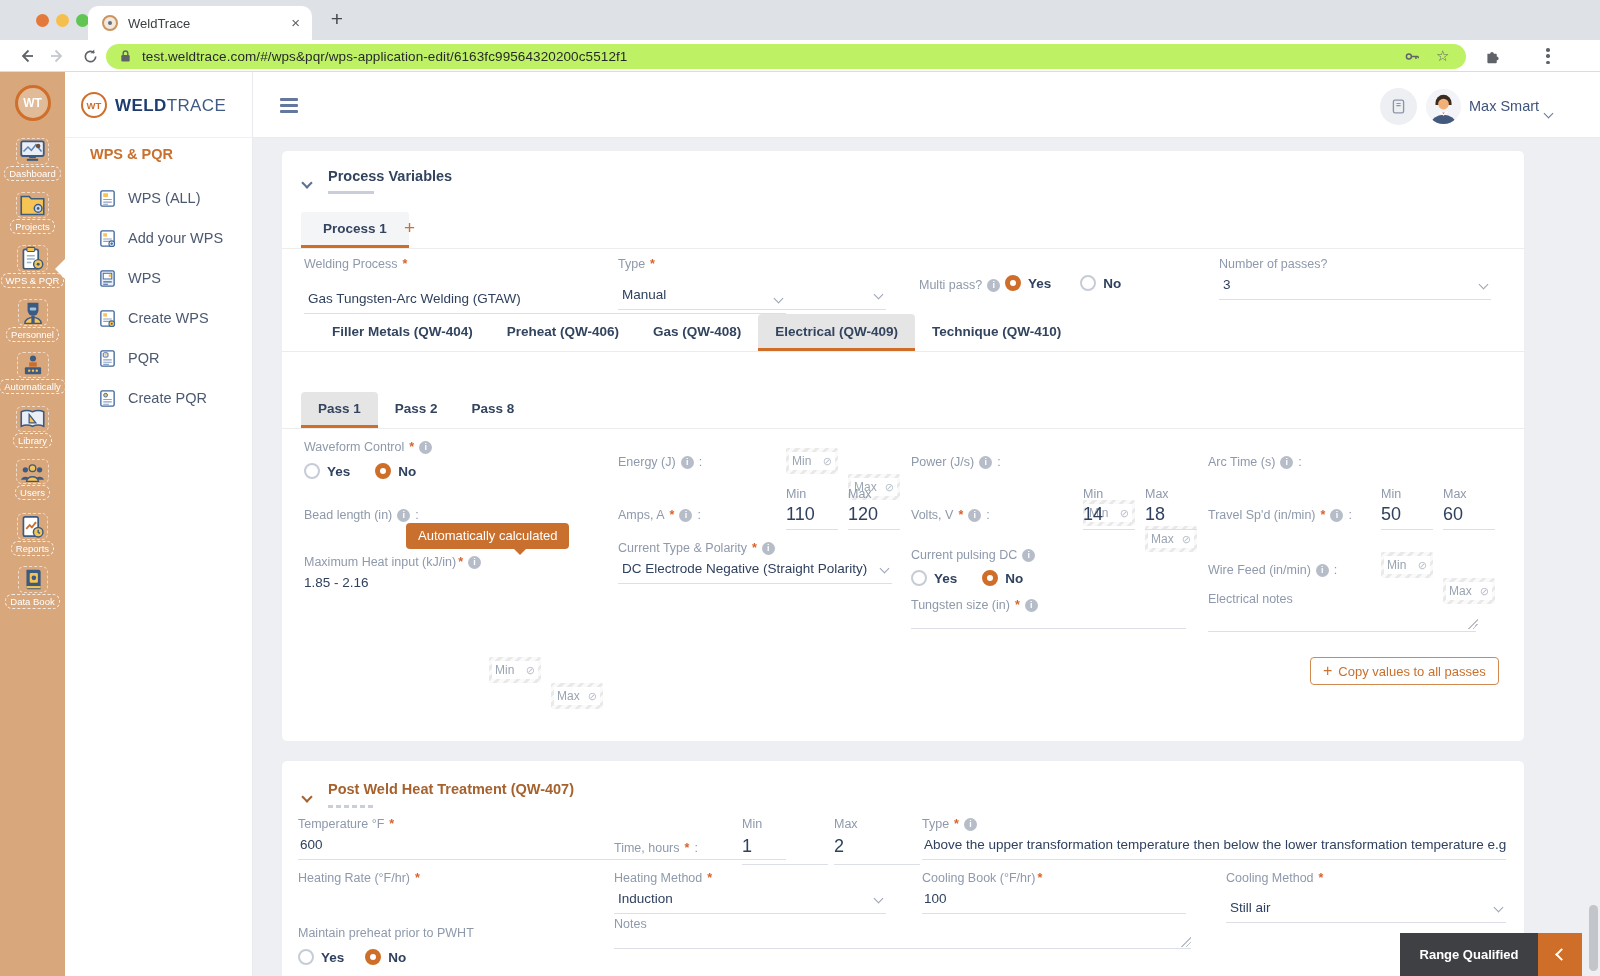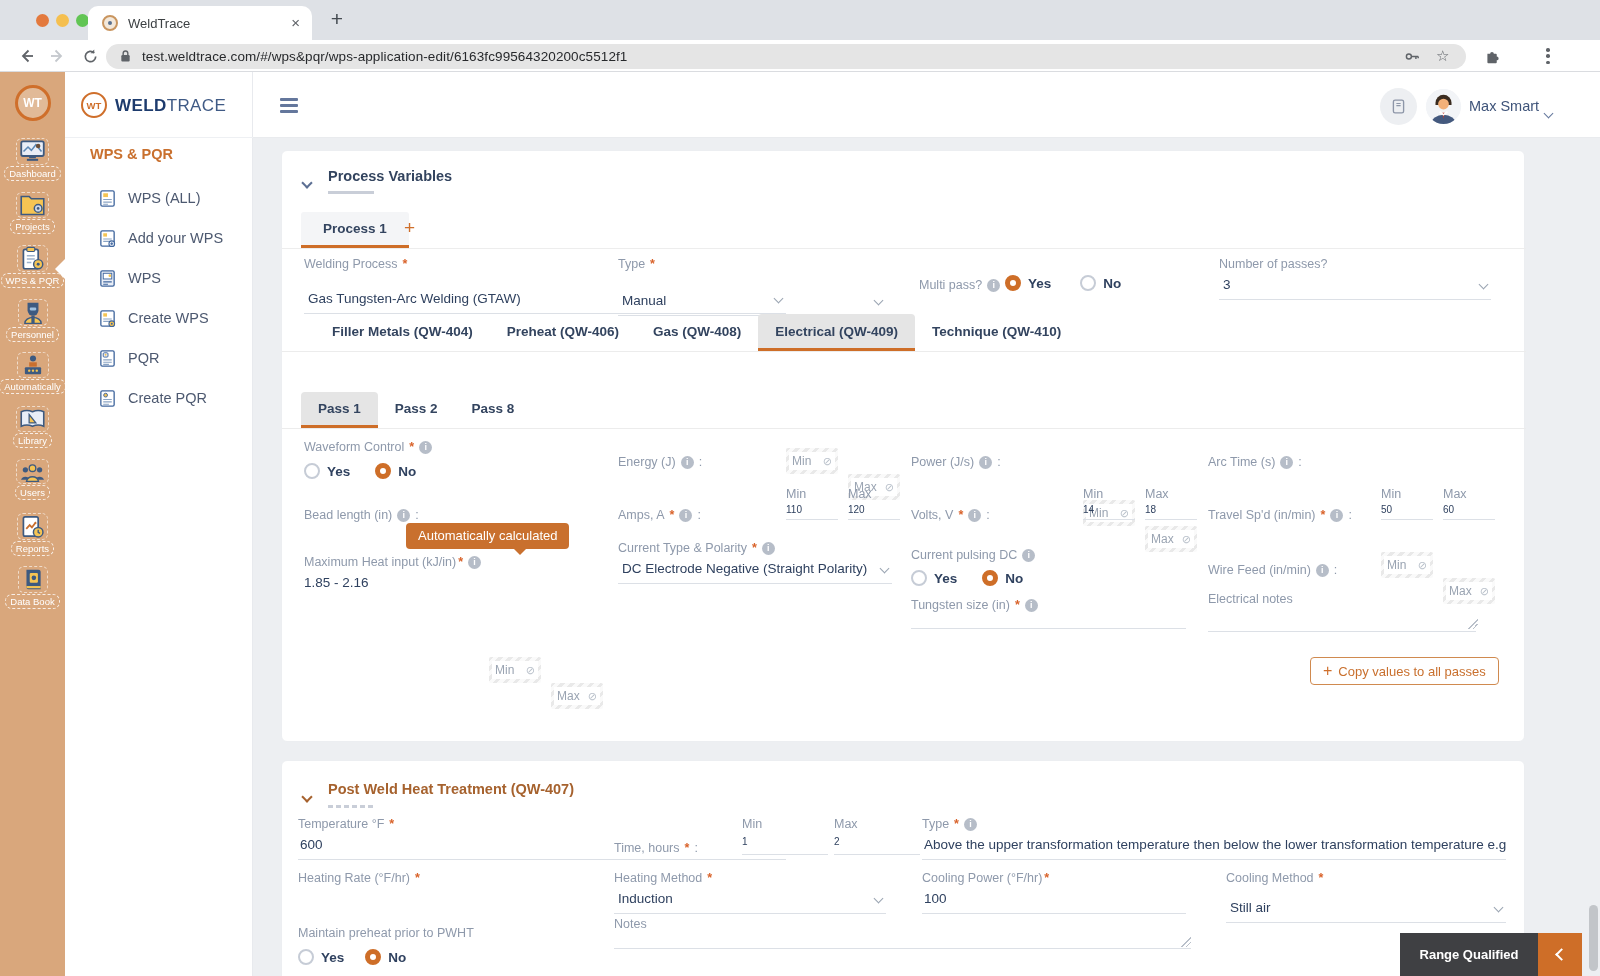--- a/index.html
+++ b/index.html
@@ -11,21 +11,21 @@
   .tabstrip { position:absolute; left:0; top:0; width:1600px; height:40px; background:#dee1e6; }
   .tl { position:absolute; top:14px; width:13px; height:13px; border-radius:50%; }
   .btab { position:absolute; left:88px; top:6px; width:224px; height:34px; background:#fff; border-radius:10px 10px 0 0; }
   .btab .fav { position:absolute; left:14px; top:9px; width:16px; height:16px; border-radius:50%; border:2px solid #c9955f; background:#f3e8da; }
   .btab .fav::after { content:""; position:absolute; left:4px; top:4px; width:4px; height:4px; border-radius:50%; background:#5b718f; }
   .btab .ttl { position:absolute; left:40px; top:10px; font-size:13px; color:#3c4043; }
   .btab .cls { position:absolute; right:12px; top:8px; font-size:15px; color:#5f6368; cursor:default; }
   .newtab { position:absolute; left:324px; top:7px; font-size:21px; color:#454b52; width:26px; text-align:center; }
   .toolbar { position:absolute; left:0; top:40px; width:1600px; height:32px; background:#fff; border-bottom:1px solid #dadce0; }
   .navic { position:absolute; top:4px; width:24px; height:24px; display:flex; align-items:center; justify-content:center; }
-  .omni { position:absolute; left:106px; top:4px; width:1360px; height:25px; background:#e5e5e5; border-radius:13px; }
+  .omni { position:absolute; left:106px; top:4px; width:1360px; height:25px; background:#bef264; border-radius:13px; }
   .omni .url { position:absolute; left:36px; top:5px; font-size:13.5px; color:#27292c; letter-spacing:.1px; }
   .omni .ic { position:absolute; top:4px; }
   .star { font-size:15px; color:#5f6368; }
   .dots { position:absolute; left:1546px; top:8px; width:4px; height:16px; display:flex; flex-direction:column; justify-content:space-between; }
   .dots i { width:3.5px; height:3.5px; border-radius:50%; background:#5f6368; }
   .extc { position:absolute; left:1506px; top:45px; width:23px; height:23px; border-radius:50%; background:#f7d65c; overflow:hidden; }
 
   
   .iconbar { position:absolute; left:0; top:72px; width:65px; height:904px; background:#d9a77c; }
   .iconbar .logo { margin:13px auto 6px; width:36px; height:36px; border-radius:50%; border:3px solid #cf6f2b; background:rgba(255,255,255,.22);
@@ -71,21 +71,21 @@
   .rad { width:16px; height:16px; border-radius:50%; border:2px solid #c6ccd6; background:#fff; flex:none; }
   .rad.on { border:5px solid #ce6e28; }
   .radrow { display:flex; align-items:center; gap:7px; font-size:13.5px; color:#2f415f; font-weight:600; }
   .disbox { width:52px; height:26px; background:repeating-linear-gradient(135deg,#e9e9e9 0 3px,#fafafa 3px 7px); border-radius:2px; position:relative; }
   .disbox .dl { position:absolute; left:3px; right:3px; top:4px; bottom:4px; background:#fff; display:flex; align-items:center; justify-content:space-between; padding:0 3px; font-size:12px; color:#9aa4b2; }
   .blk { color:#b7bfc9; font-size:11px; font-style:normal; }
   .disfield { height:30px; background:repeating-linear-gradient(135deg,#e9e9e9 0 3px,#fafafa 3px 7px); border-radius:2px; position:relative; }
   .disfield .dl { position:absolute; left:4px; top:4px; bottom:4px; background:#fff; display:flex; align-items:center; gap:6px; padding:0 8px; font-size:13px; color:#95a0b1; white-space:nowrap; }
   .mm { position:absolute; width:52px; }
   .mm .mlab { font-size:12.5px; color:#8e99ab; }
-  .mm .mval { font-size:10px; color:#2f415f; margin-top:3px; padding-bottom:4px; border-bottom:1px solid #dce0e6; }
+  .mm .mval { font-size:18px; color:#2f415f; margin-top:3px; padding-bottom:4px; border-bottom:1px solid #dce0e6; }
   .qtab { padding:10px 17px 9px; font-size:13.5px; font-weight:600; color:#33445f; border-radius:4px 4px 0 0; }
   .qtab.active { background:#e5e5e5; border-bottom:3px solid #ce6e28; padding-bottom:6px; }
   .ptab { background:#f4f5f7; padding:0 22px; line-height:33px; font-size:13.5px; font-weight:700; color:#33445f; border-bottom:3px solid #ce6e28; border-radius:3px 3px 0 0; display:inline-block; }
   .plus { color:#cf6f2b; font-size:19px; font-weight:400; }
   .tooltip { position:absolute; background:#c9702e; color:#fff; font-size:13px; padding:5px 12px 6px; border-radius:4px; white-space:nowrap; }
   .tooltip::after { content:""; position:absolute; left:66%; bottom:-6px; border-left:6px solid transparent; border-right:6px solid transparent; border-top:6px solid #c9702e; }
   .copybtn { display:flex; align-items:center; gap:6px; height:28px; padding:0 12px; border:1px solid #d08a4f; border-radius:4px; background:#fff; color:#c9702e; font-size:13px; }
   .rsz { width:10px; height:10px; background:linear-gradient(135deg, transparent 0 48%, #b9c0ca 48% 56%, transparent 56% 70%, #b9c0ca 70% 78%, transparent 78%); }
   .dashline { height:3px; background:repeating-linear-gradient(90deg,#c9ced8 0 5px,transparent 5px 8px); }
   .rq { position:absolute; left:1400px; top:933px; height:43px; display:flex; }
@@ -368,21 +368,21 @@
         <div class="select uline val" style="width:482px;margin-top:20px">
           <span>Gas Tungsten-Arc Welding (GTAW)</span>
             <span class="dchev"></span>
         </div>
       </div>
       <div class="abs" style="left:336px;top:106px">
         <div class="lr">
             <span>Type</span>
             <span class="req">*</span>
           </div>
-        <div class="select uline val" style="width:268px;margin-top:22px">
+        <div class="select uline val" style="width:268px;margin-top:16px">
           <span>Manual</span>
             <span class="dchev"></span>
         </div>
       </div>
       <div class="abs lr" style="left:637px;top:127px">
         <span>Multi pass?</span>
           <span class="inf">i</span>
       </div>
       <div class="abs radrow" style="left:723px;top:124px">
         <span class="rad on"></span>
@@ -674,21 +674,21 @@
             <span>Heating Method</span>
             <span class="req">*</span>
           </div>
         <div class="select uline val" style="width:272px;margin-top:5px;padding-top:1px">
           <span>Induction</span>
             <span class="dchev"></span>
         </div>
       </div>
       <div class="abs" style="left:640px;top:110px">
         <div class="lr">
-            <span>Cooling Power (°F/hr)</span>
+            <span>Cooling Book (°F/hr)</span>
             <span class="req" style="margin-left:-3px">*</span>
           </div>
         <div class="uline val" style="width:264px;margin-top:5px;padding:1px 2px 7px">100</div>
       </div>
       <div class="abs" style="left:944px;top:110px">
         <div class="lr">
             <span>Cooling Method</span>
             <span class="req">*</span>
           </div>
         <div class="select uline val" style="width:280px;margin-top:14px;padding-top:1px">

